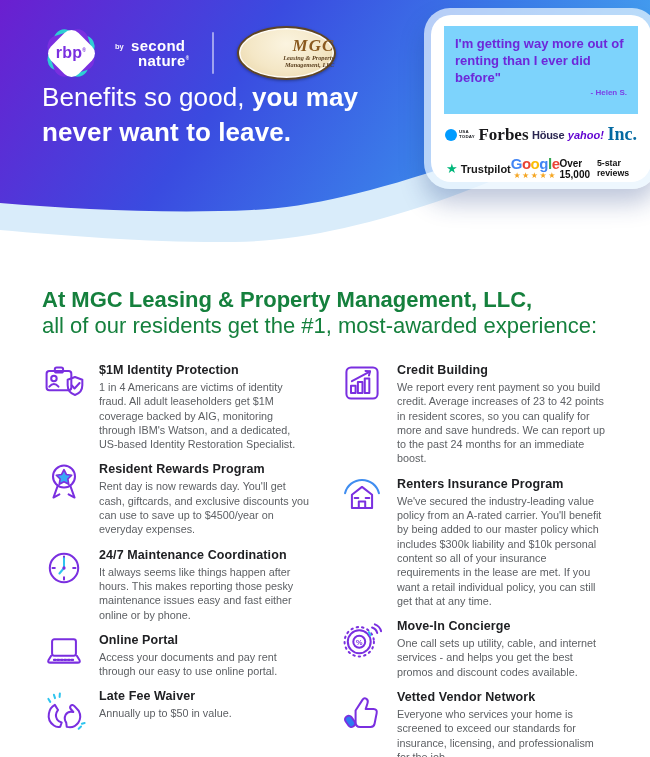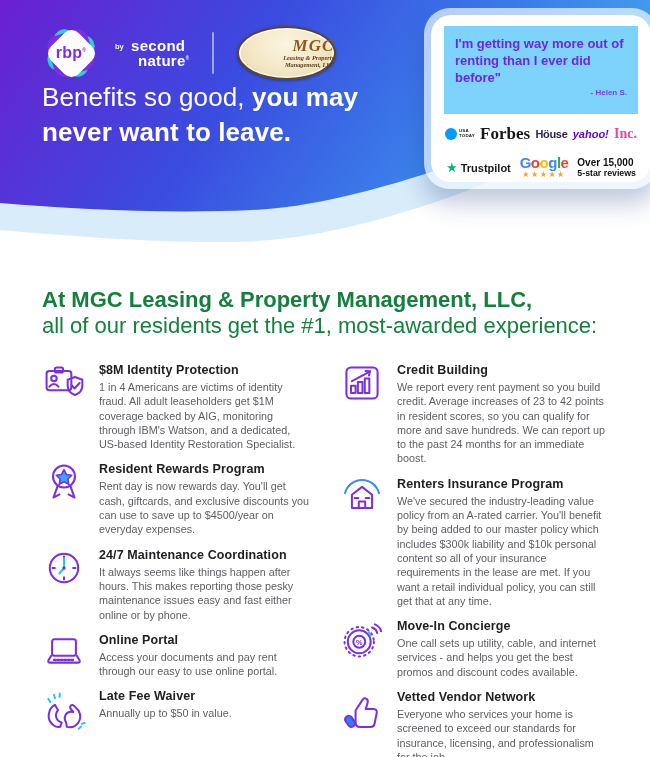--- a/index.html
+++ b/index.html
@@ -49,30 +49,30 @@
   .quote { color:#6d28d9; font-size:13px; line-height:17px; font-weight:700; }
   .attribution { text-align:right; color:#7b3fe4; font-size:8px; font-weight:600; margin-top:2px; }
 
   .media-row { margin-top:10px; display:flex; align-items:center; justify-content:space-between; padding:0 1px; }
   .usatoday { display:flex; align-items:center; gap:2px; }
   .usat-dot { width:12px; height:12px; border-radius:50%; background:#009bff; display:inline-block; }
   .usat-text { display:flex; flex-direction:column; font-size:4.4px; font-weight:800; line-height:4.8px; color:#14171c; letter-spacing:.2px; }
   .forbes { font-family:Liberation Serif, serif; font-weight:700; font-size:17px; color:#17171a; }
   .house  { font-weight:800; font-size:11px; color:#2a2550; letter-spacing:-.3px; }
   .yahoo  { font-weight:800; font-style:italic; font-size:11px; color:#5f01d1; }
-  .inc    { font-family:"Liberation Serif", serif; font-weight:900; font-size:14px; color:#ec4899; }
+  .inc    { font-family:"Liberation Serif", serif; font-weight:900; font-size:18px; color:#0369a1; }
 
   .trust-row { margin-top:12px; display:flex; align-items:center; justify-content:space-between; padding:0 2px; }
   .trustpilot { display:flex; align-items:center; gap:3px; }
   .tp-star { color:#00b67a; font-size:13px; line-height:13px; }
   .tp-label { font-size:11px; font-weight:700; color:#191919; }
   .google { display:flex; flex-direction:column; align-items:center; line-height:14px; }
   .g-letters { font-size:15px; font-weight:700; letter-spacing:-.5px; }
   .g-stars { font-size:8px; letter-spacing:1.5px; color:#f5a623; line-height:9px; }
-  .reviews { display:flex; flex-direction:column; color:#101010; }
+  .reviews { display:flex; color:#101010; }
   .r1 { font-size:10px; font-weight:800; line-height:11px; }
   .r2 { font-size:8.8px; font-weight:700; line-height:10px; }
 
   
   .section-title { margin:22px 42px 0; font-size:22px; line-height:26px; color:#15803d; }
   .section-title .t1 { display:block; font-weight:700; }
   .section-title .t2 { display:block; font-weight:500; }
 
   .benefits { display:flex; margin:22px 42px 0; gap:30px; }
   .col { flex:1; display:flex; flex-direction:column; }
@@ -184,21 +184,21 @@
         <div class="item">
           <svg class="icon" viewBox="0 0 48 48">
             <rect class="ic" x="5" y="11" width="27" height="21" rx="3"></rect>
             <rect class="ic" x="14" y="7" width="9" height="5.5" rx="2"></rect>
             <circle class="ic" cx="13" cy="19" r="3"></circle>
             <path class="ic" d="M8 28 q5 -6 10 0"></path>
             <path class="ic" d="M36 17.5 l8 3 v6 q0 8 -8 10.5 q-8 -2.5 -8 -10.5 v-6 z" fill="#ffffff"></path>
             <path class="ic" d="M32.5 26.5 l3 3.5 5.5 -6"></path>
           </svg>
           <div class="txt">
-            <h3>$8M Identity Protection</h3>
+            <h3>$1M Identity Protection</h3>
             <p>1 in 4 Americans are victims of identity fraud. All adult leaseholders get $1M coverage backed by AIG, monitoring through IBM's Watson, and a dedicated, US-based Identity Restoration Specialist.</p>
           </div>
         </div>
 
         <div class="item">
           <svg class="icon" viewBox="0 0 48 48">
             <circle class="ic" cx="24" cy="18" r="12"></circle>
             <path d="M24 10.5 l2.6 5.3 5.8 .8 -4.2 4.1 1 5.8 -5.2 -2.7 -5.2 2.7 1 -5.8 -4.2 -4.1 5.8 -.8 z" fill="#35a9f5" stroke="#7a2fe0" stroke-width="1.8" stroke-linejoin="round"></path>
             <path class="ic" d="M17 28.5 L12.5 41 l6.5 -3.5"></path>
             <path class="ic" d="M31 28.5 L35.5 41 l-6.5 -3.5"></path>

